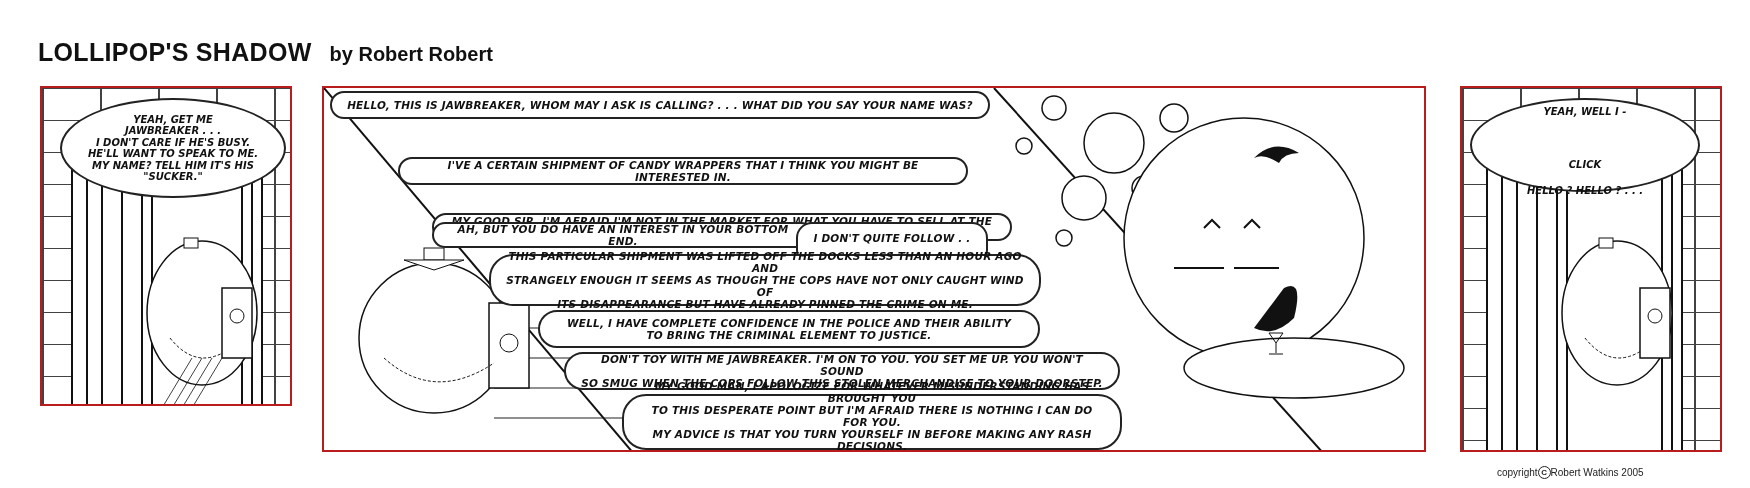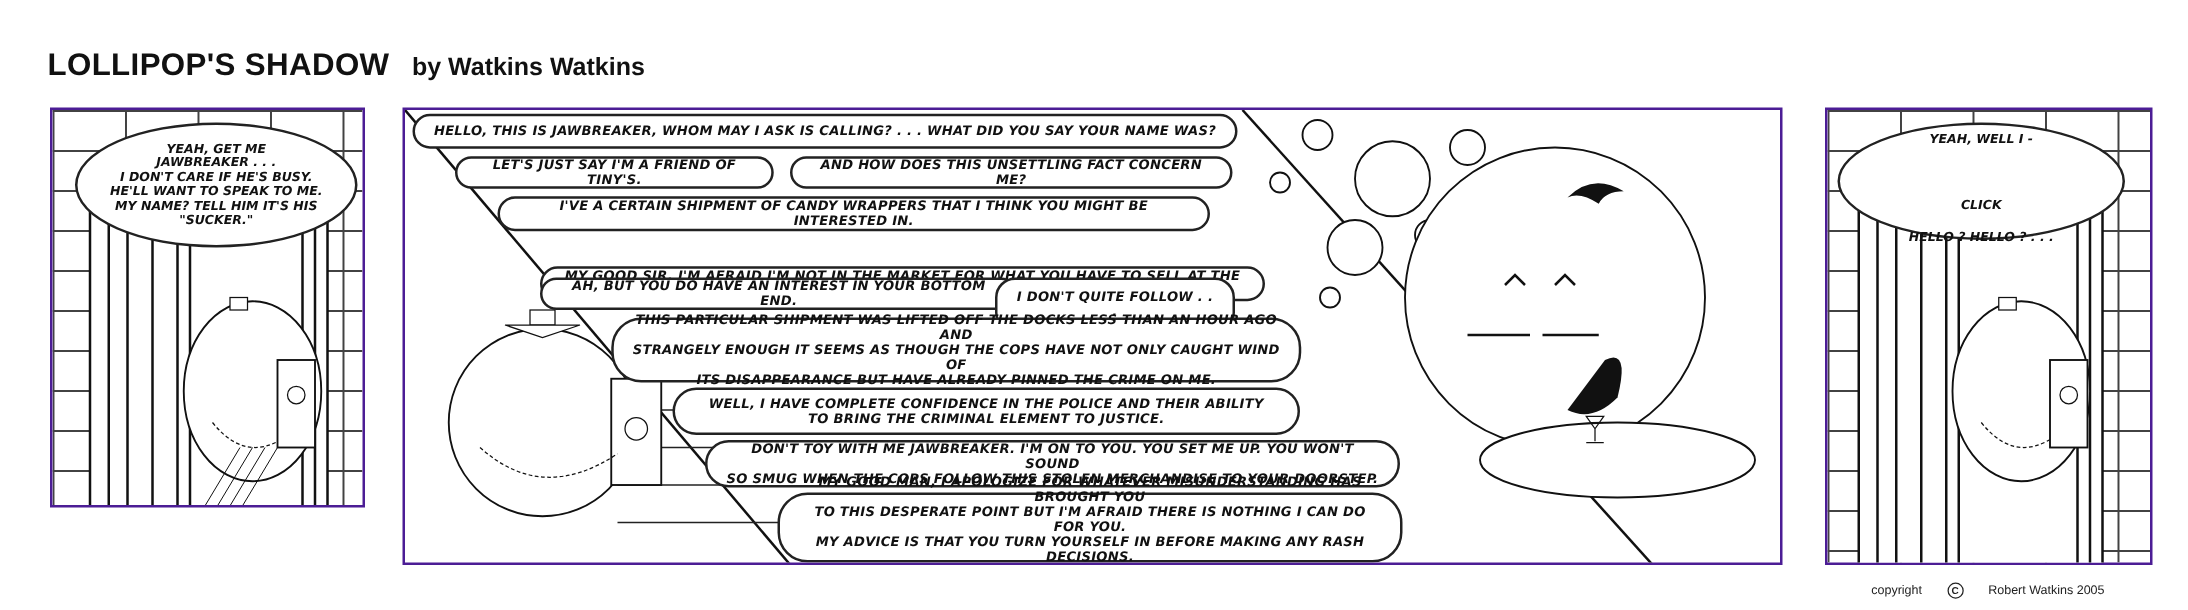--- a/index.html
+++ b/index.html
@@ -3,21 +3,21 @@
 <meta charset="utf-8">
 <style>
   * { box-sizing: border-box; margin: 0; padding: 0; }
   html, body { width: 1750px; height: 488px; background: #ffffff; overflow: hidden; }
   body { position: relative; font-family: "Liberation Sans", sans-serif; color: #111; }
 
   .title-row { position: absolute; left: 38px; top: 38px; display: flex; align-items: baseline; gap: 18px; }
   .title { font-weight: bold; font-size: 25px; letter-spacing: 0.3px; }
   .byline { font-weight: bold; font-size: 20px; }
 
-  .panel { position: absolute; border: 2px solid #4c1d95; background: #fff; overflow: hidden; }
+  .panel { position: absolute; border: 2px solid #b91c1c; background: #fff; overflow: hidden; }
   #p1 { left: 40px; top: 86px; width: 252px; height: 320px; }
   #p2 { left: 322px; top: 86px; width: 1104px; height: 366px; }
   #p3 { left: 1460px; top: 86px; width: 262px; height: 366px; }
 
   .bricks {
     position: absolute; inset: 0;
     background-image:
       linear-gradient(#222 1.5px, transparent 1.5px),
       linear-gradient(90deg, #222 1.5px, transparent 1.5px);
     background-size: 58px 32px, 58px 64px;
@@ -33,29 +33,29 @@
     text-transform: uppercase; color: #111; text-align: center;
     display: flex; align-items: center; justify-content: center;
     line-height: 1.15; white-space: pre-line;
   }
   .oval { border-radius: 50%; font-size: 10px; padding: 10px 18px; }
   .pill { border-radius: 16px; font-size: 10.5px; padding: 4px 14px; letter-spacing: 0.2px; }
   .pill.multi { border-radius: 24px; }
 
   .click-burst { display: inline-block; position: relative; padding: 0 4px; margin-top: 42px; }
 
-  .copyright { position: absolute; left: 1497px; top: 466px; font-size: 10px; color: #222; display: flex; align-items: center; gap: 20px; }
+  .copyright { position: absolute; left: 1497px; top: 466px; font-size: 10px; color: #222; display: flex; align-items: center; gap: 0; }
   .copy-sym { display: inline-flex; width: 13px; height: 13px; border: 1.5px solid #222; border-radius: 50%; font-size: 8px; align-items: center; justify-content: center; font-weight: bold; }
 </style>
 </head>
 <body>
 
 <div class="title-row">
   <span class="title">LOLLIPOP'S SHADOW</span>
-  <span class="byline">by Watkins Watkins</span>
+  <span class="byline">by Robert Robert</span>
 </div>
 
 <div class="panel" id="p1">
   <div class="bricks"></div>
   <svg class="art" width="252" height="366" viewBox="0 0 252 366">
     <rect x="30" y="60" width="190" height="306" fill="#fff" stroke="#111" stroke-width="2"></rect>
     <g stroke="#111" stroke-width="2" fill="none">
       <line x1="45" y1="60" x2="45" y2="366"></line>
         <line x1="60" y1="60" x2="60" y2="366"></line>
       <line x1="80" y1="60" x2="80" y2="366"></line>
@@ -118,22 +118,20 @@
     <circle cx="920" cy="150" r="120" fill="#fff" stroke="#111" stroke-width="1.5"></circle>
     <path d="M930 70 q20 -20 45 -5 q-15 0 -20 10 q-15 -10 -25 -5z" fill="#111"></path>
     <path d="M880 140 l8 -8 l8 8 M920 140 l8 -8 l8 8" stroke="#111" fill="none" stroke-width="2"></path>
     <path d="M850 180 h50 M910 180 h45" stroke="#111" stroke-width="2"></path>
     <path d="M960 200 q20 -10 10 30 q-20 20 -40 10" fill="#111"></path>
     <ellipse cx="970" cy="280" rx="110" ry="30" fill="#fff" stroke="#111" stroke-width="1.5"></ellipse>
     <path d="M945 245 l14 0 l-7 10 z M952 255 v10 M945 266 h14" stroke="#111" fill="none"></path>
   </svg>
 
   <div class="bubble pill" style="left:6px;  top:3px;  width:660px; height:28px;">HELLO, THIS IS JAWBREAKER, WHOM MAY I ASK IS CALLING? . . . WHAT DID YOU SAY YOUR NAME WAS?</div>
-  <div class="bubble pill" style="left:40px; top:37px; width:255px; height:26px;">LET'S JUST SAY I'M A FRIEND OF TINY'S.</div>
-  <div class="bubble pill" style="left:308px;top:37px; width:354px; height:26px;">AND HOW DOES THIS UNSETTLING FACT CONCERN ME?</div>
   <div class="bubble pill" style="left:74px; top:69px; width:570px; height:28px;">I'VE A CERTAIN SHIPMENT OF CANDY WRAPPERS THAT I THINK YOU MIGHT BE INTERESTED IN.</div>
   <div class="bubble pill" style="left:108px;top:101px;width:580px; height:28px;margin-top:24px;">MY GOOD SIR, I'M AFRAID I'M NOT IN THE MARKET FOR WHAT YOU HAVE TO SELL AT THE MOMENT.</div>
   <div class="bubble pill" style="left:108px;top:134px;width:382px; height:26px;">AH, BUT YOU DO HAVE AN INTEREST IN YOUR BOTTOM END.</div>
   <div class="bubble pill" style="left:472px;top:134px;width:192px; height:44px;">I DON'T QUITE FOLLOW . . .</div>
   <div class="bubble pill multi" style="left:165px;top:166px;width:552px; height:52px;">THIS PARTICULAR SHIPMENT WAS LIFTED OFF THE DOCKS LESS THAN AN HOUR AGO AND
 STRANGELY ENOUGH IT SEEMS AS THOUGH THE COPS HAVE NOT ONLY CAUGHT WIND OF
 ITS DISAPPEARANCE BUT HAVE ALREADY PINNED THE CRIME ON ME.</div>
   <div class="bubble pill multi" style="left:240px;top:264px;width:556px; height:38px;">DON'T TOY WITH ME JAWBREAKER.  I'M ON TO YOU. YOU SET ME UP. YOU WON'T SOUND
 SO SMUG WHEN THE COPS FOLLOW THIS STOLEN MERCHANDISE TO YOUR DOORSTEP.</div>
   <div class="bubble pill multi" style="left:214px;top:222px;width:502px; height:38px;">WELL, I HAVE COMPLETE CONFIDENCE IN THE POLICE AND THEIR ABILITY

